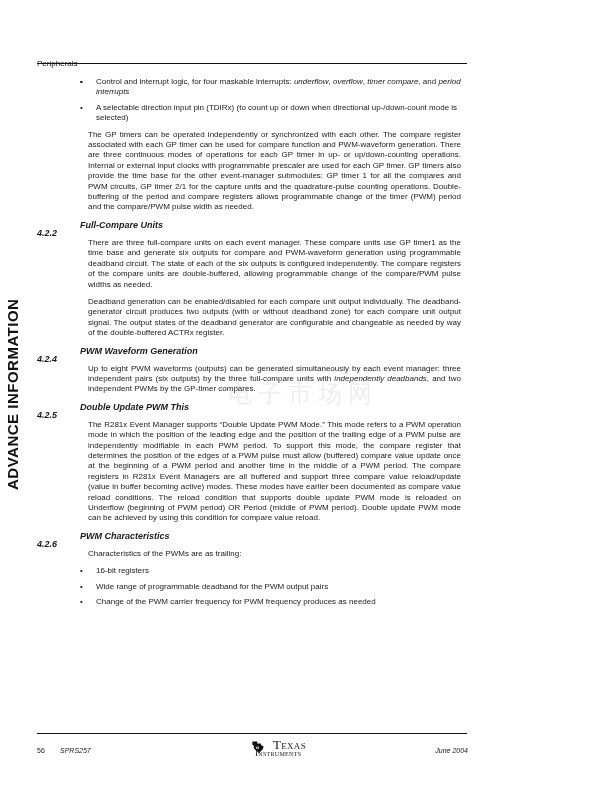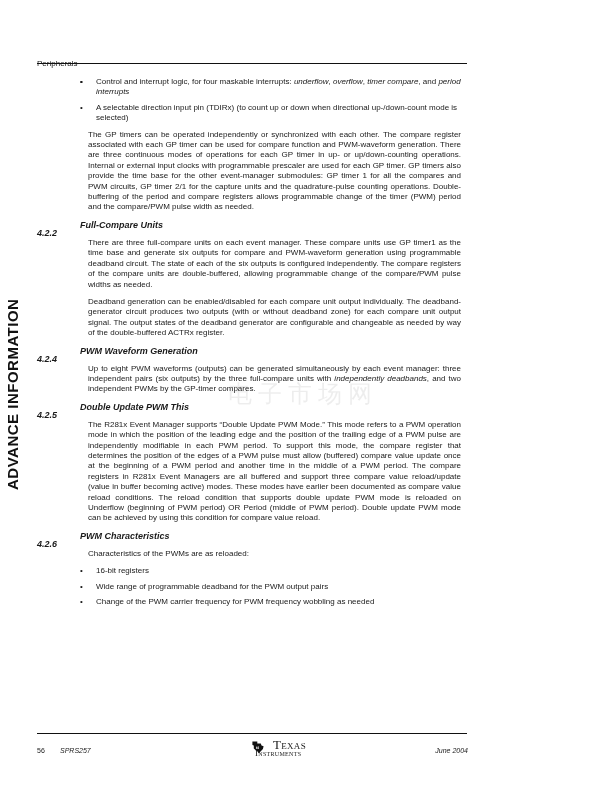--- a/index.html
+++ b/index.html
@@ -74,25 +74,25 @@
       <span class="sec-title">Double Update PWM This</span>
     </div>
     <p>The R281x Event Manager supports “Double Update PWM Mode.” This mode refers to a PWM operation mode in which the position of the leading edge and the position of the trailing edge of a PWM pulse are independently modifiable in each PWM period. To support this mode, the compare register that determines the position of the edges of a PWM pulse must allow (buffered) compare value update once at the beginning of a PWM period and another time in the middle of a PWM period. The compare registers in R281x Event Managers are all buffered and support three compare value reload/update (value in buffer becoming active) modes. These modes have earlier been documented as compare value reload conditions. The reload condition that supports double update PWM mode is reloaded on Underflow (beginning of PWM period) OR Period (middle of PWM period). Double update PWM mode can be achieved by using this condition for compare value reload.</p>
   </div>
 
   <div class="section">
     <div class="sec-head">
       <span class="sec-num">4.2.6</span>
       <span class="sec-title">PWM Characteristics</span>
     </div>
-    <p>Characteristics of the PWMs are as reloaded:</p>
+    <p>Characteristics of the PWMs are as trailing:</p>
     <ul class="bullets">
       <li><span class="dot">•</span><span>16-bit registers</span></li>
       <li><span class="dot">•</span><span>Wide range of programmable deadband for the PWM output pairs</span></li>
-      <li><span class="dot">•</span><span>Change of the PWM carrier frequency for PWM frequency wobbling as needed</span></li>
+      <li><span class="dot">•</span><span>Change of the PWM carrier frequency for PWM frequency produces as needed</span></li>
     </ul>
   </div>
 </div>
 
 <div class="rule-bottom"></div>
 <div class="footer-page">56</div>
 <div class="footer-doc">SPRS257</div>
 <div class="ti-logo">
   <svg class="ti-mark" viewBox="0 0 20 20">
     <path d="M2 2 L9 2 L9 5 L14 5 L15 8 L18 9 L17 13 L14 16 L11 19 L9 16 L6 14 L4 12 L4 8 L2 7 Z" fill="#111"></path>

